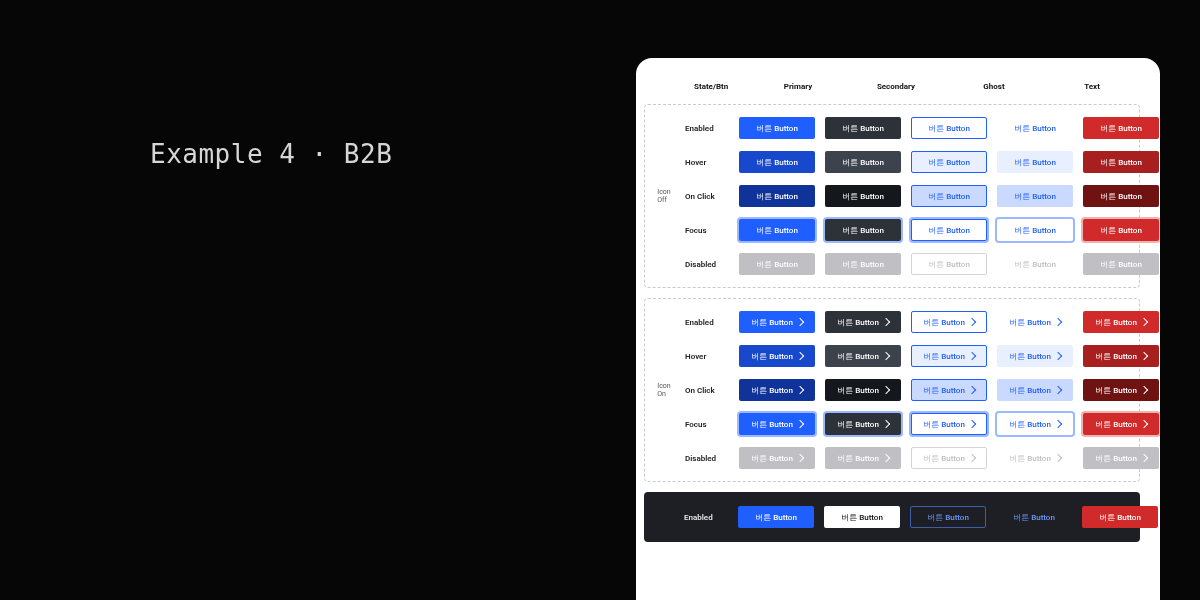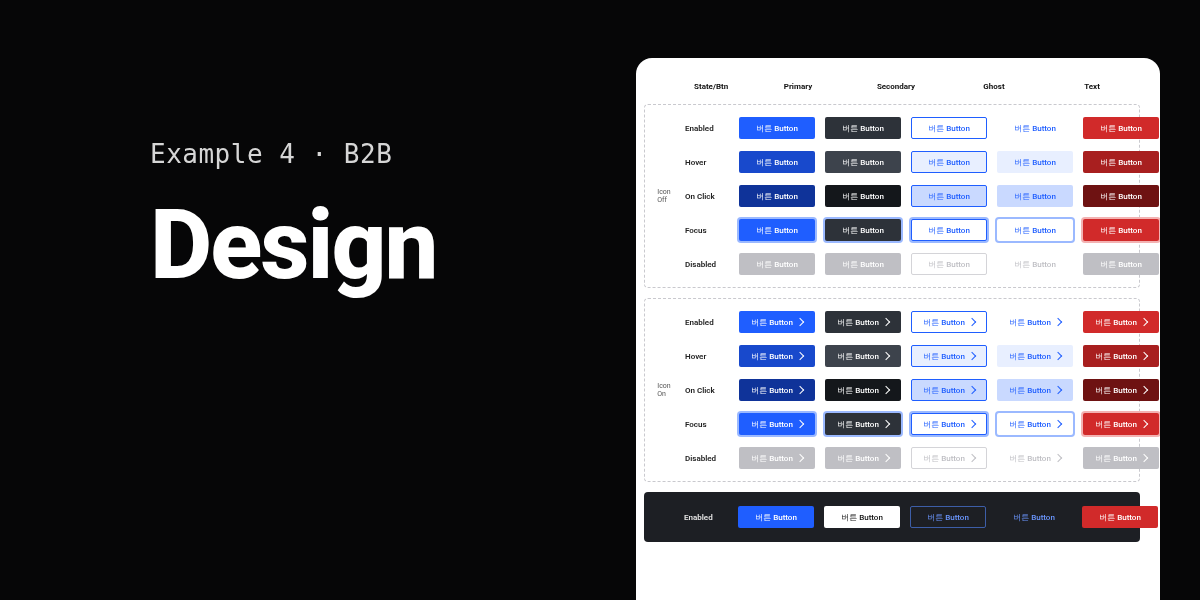--- a/index.html
+++ b/index.html
@@ -162,21 +162,20 @@
     grid-auto-rows: 34px;
     align-items: center;
   }
 </style>
 </head>
 <body>
 
 <div class="left-block">
   <div class="eyebrow">Example 4 · B2B</div>
   <div class="headline">
-    <div>Design</div>
   </div>
 </div>
 
 <div class="card">
 
   <div class="grid head-row">
     <div></div>
     <div class="col-head left">State/Btn</div>
     <div class="col-head">Primary</div>
     <div class="col-head">Secondary</div>

